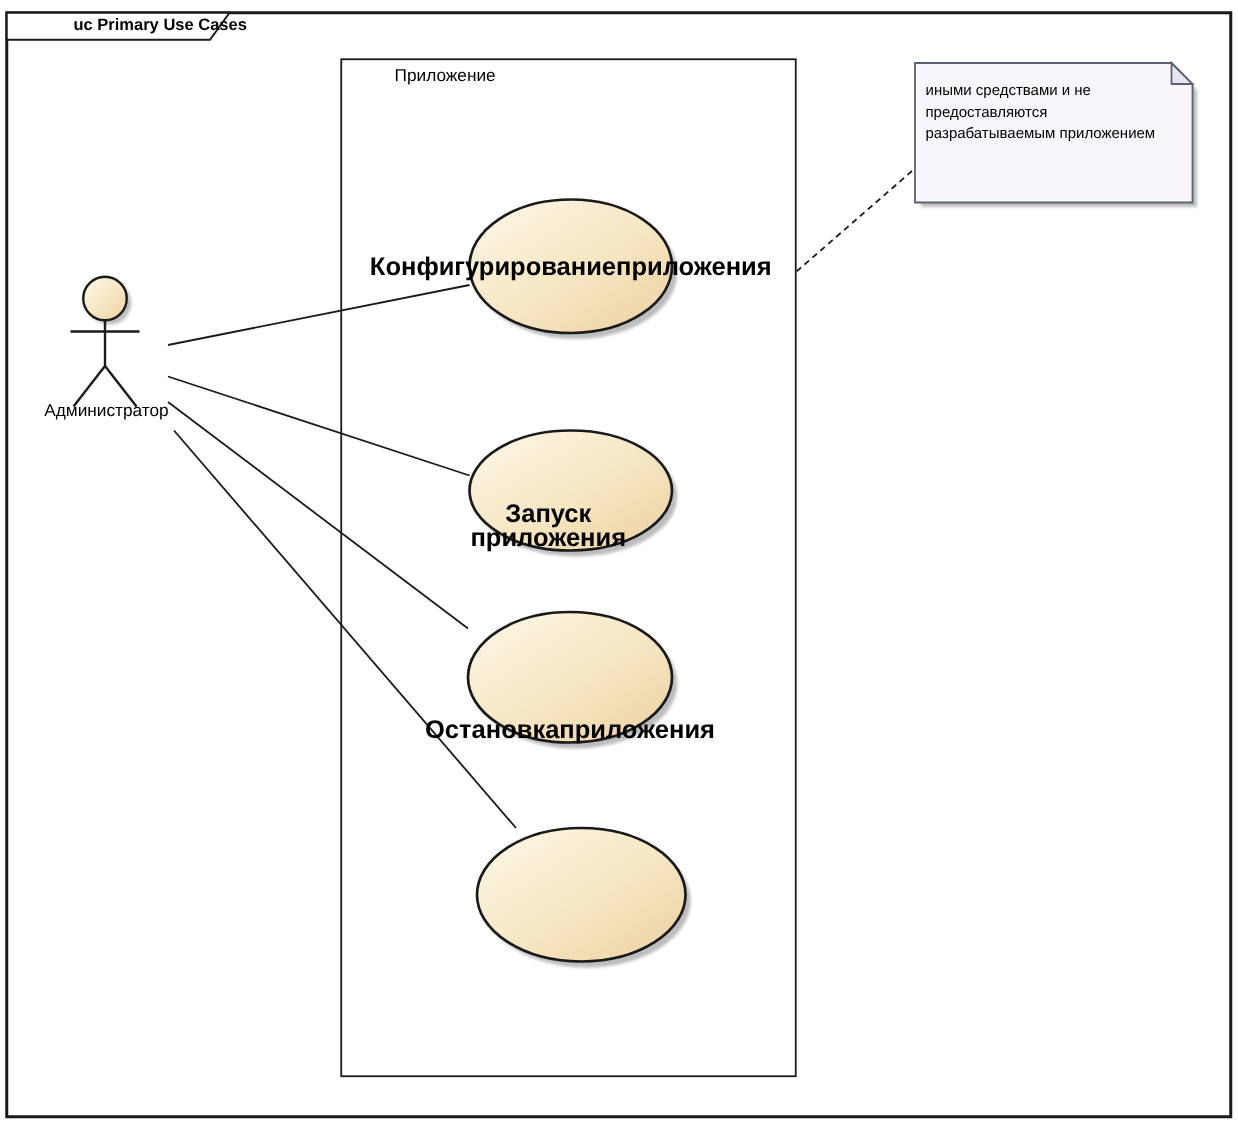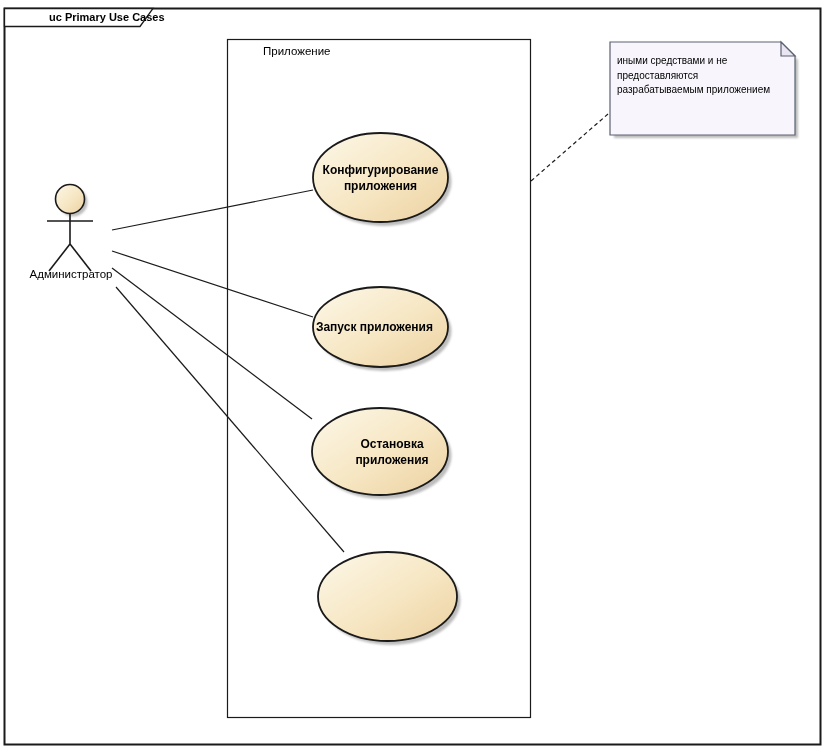--- a/index.html
+++ b/index.html
@@ -37,31 +37,31 @@
   .note-text {
     left: 617px; top: 54px; width: 176px;
     font-size: 10px;
     line-height: 14.5px;
     white-space: normal;
   }
   .note-text div { white-space: nowrap; }
   .uc-label {
     position: absolute;
     display: flex;
-    flex-direction: column;
+    flex-direction: row;
     align-items: center;
     justify-content: center;
     text-align: center;
-    font-size: 12px;
+    font-size: 17px;
     font-weight: bold;
     line-height: 16px;
   }
   .uc1 { left: 313px; top: 133px; width: 135px; height: 89px; }
   .uc2 { left: 298px; top: 287px; width: 135px; height: 80px; align-items: flex-end; }
-  .uc3 { left: 324px; top: 408px; width: 136px; height: 87px; }
+  .uc3 { left: 312px; top: 408px; width: 136px; height: 87px; align-items: flex-end; }
   .uc4 { left: 318px; top: 552px; width: 139px; height: 89px; }
   .actor-label {
     left: 16px; top: 268px; width: 110px;
     text-align: center;
     font-size: 11.5px;
     font-weight: normal;
   }
 </style>
 </head>
 <body>

